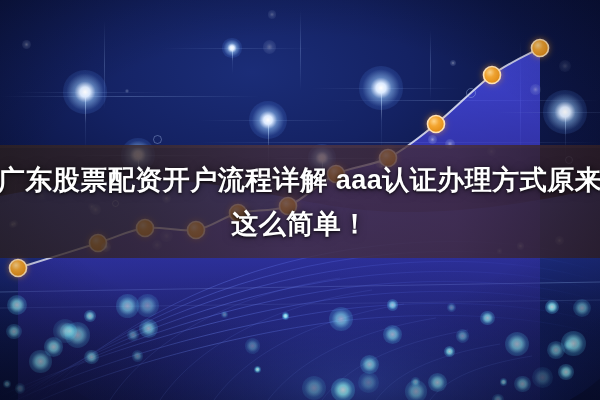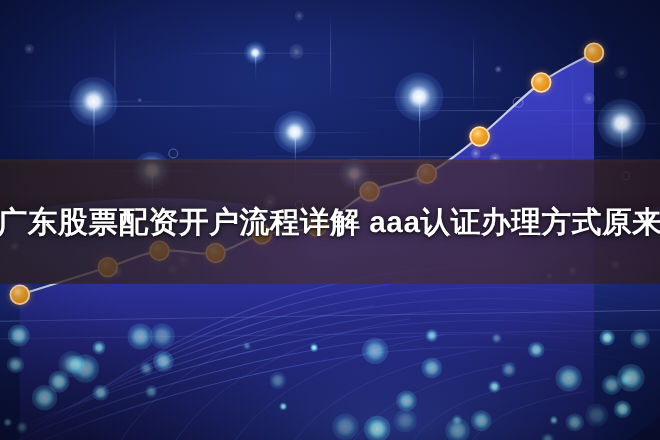--- a/index.html
+++ b/index.html
@@ -256,15 +256,16 @@
   <div class="ring" style="left:565px;top:156px;width:6px;height:6px;"></div>
   <div class="ring" style="left:112px;top:200px;width:5px;height:5px;"></div>
 
   <div class="layer" id="skyVign"></div>
 
   <div id="bandTopGlow"></div>
   <div id="band"></div>
 
   <div id="titleBox">
     <div class="tline">广东股票配资开户流程详解 aaa认证办理方式原来</div>
+    <div class="tline">这么简单！</div>
   </div>
 
 </div>
 
 </body></html>

